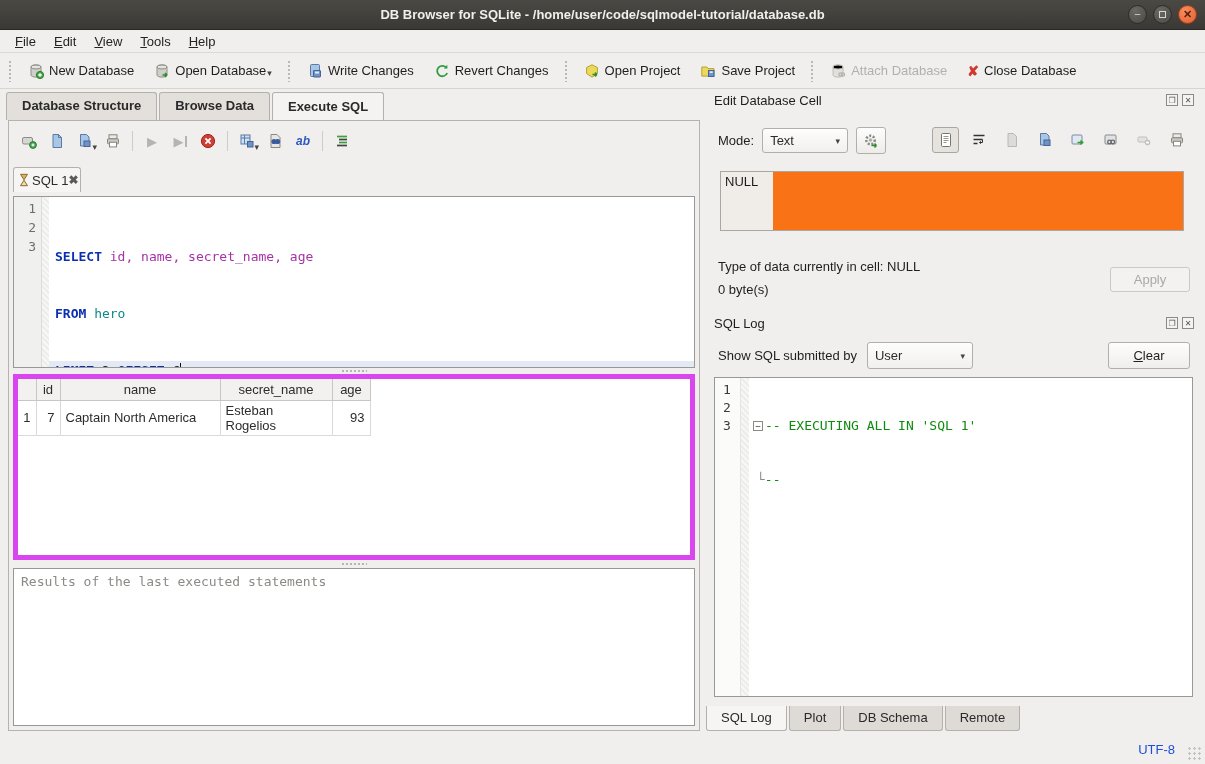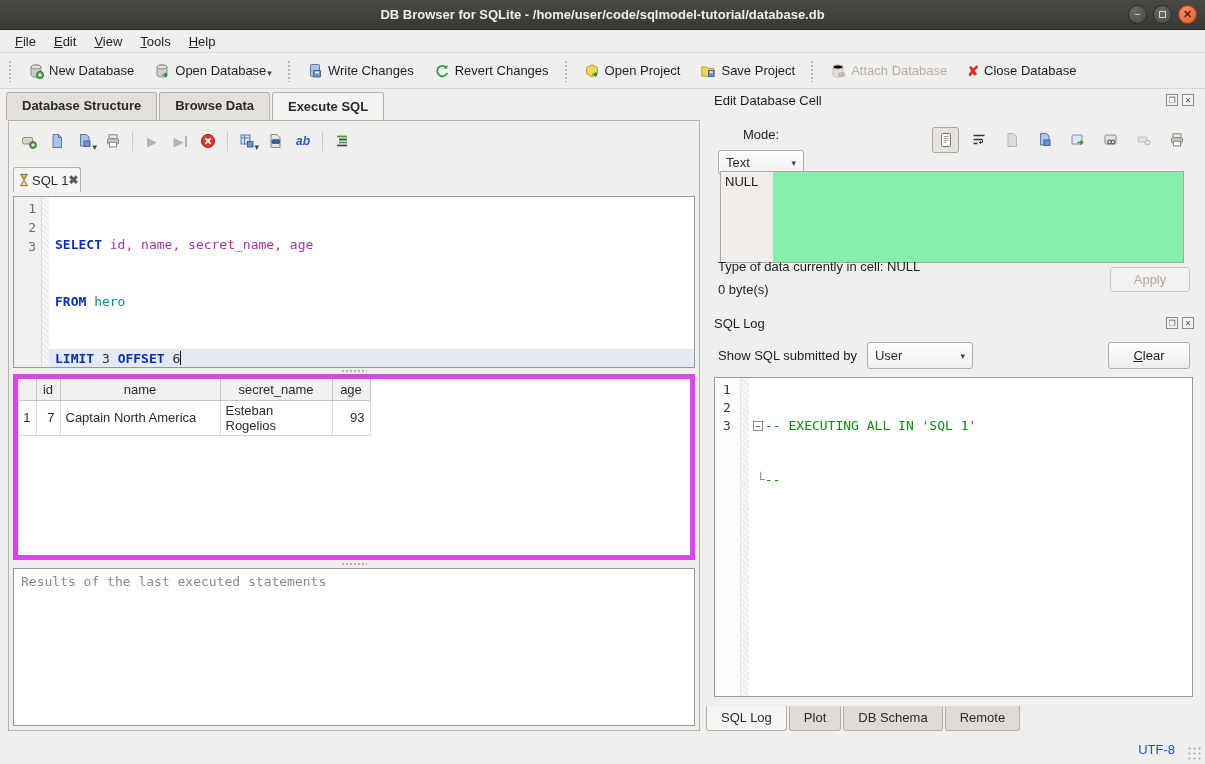--- a/index.html
+++ b/index.html
@@ -80,21 +80,21 @@
   }
   .close-x { color:#5a5a56; font-size:12px; font-weight:bold; }
 
   .editor {
     position:absolute; left:4px; top:75px; width:682px; height:172px;
     background:#fff; border:1px solid #989894; display:flex; overflow:hidden;
   }
   .ed-gutter { width:28px; background:#f0f0ee; border-right:1px solid #dcdcda;
     color:#6e6e6a; font-size:13px; text-align:right; padding:2px 5px 0 0; line-height:19px; }
   .ed-fold { width:7px; background:repeating-linear-gradient(45deg,#ededeb 0 2px,#f7f7f5 2px 4px); }
-  .ed-code { flex:1; padding-top:0; font-size:13px; line-height:19px; white-space:pre; }
+  .ed-code { flex:1; padding-top:12px; font-size:13px; line-height:19px; white-space:pre; }
   .ed-line { padding-left:6px; height:19px; }
   .ed-line.current { background:#e3e9f5; }
   .kw { color:#0b2fb0; font-weight:bold; }
   .ident { color:#a632a6; }
   .tbl { color:#0e8888; }
   .cursor { display:inline-block; width:1px; height:14px; background:#111; vertical-align:-2px; }
 
   .hsplit { position:absolute; left:4px; width:682px; height:6px; display:flex; align-items:center; justify-content:center; }
   .hsplit .dots { width:26px; height:4px;
     background-image:radial-gradient(#b8b4b0 1px, transparent 1.1px); background-size:4px 4px; }
@@ -135,22 +135,22 @@
     background:linear-gradient(#fdfdfc,#f0eeec); border:1px solid #b2aeaa; border-radius:3px;
     display:flex; align-items:center; justify-content:center; height:27px; color:#1e1e1e;
   }
   .push-btn.disabled { color:#aca8a4; border-color:#ccc8c4; background:#f4f2f0; }
   .icon-btn24 { width:27px; height:26px; display:flex; align-items:center; justify-content:center; border-radius:3px; }
   .icon-btn24.pressed { background:#e6e2de; border:1px solid #aaa6a2; }
   .gear-btn { width:30px; height:27px; background:linear-gradient(#fdfdfc,#eeece9);
     border:1px solid #b2aeaa; border-radius:3px; display:flex; align-items:center; justify-content:center; }
 
   .cell-editor {
-    position:absolute; left:14px; top:82px; width:464px; height:92px;
-    background:#86efac; border:1px solid #aaa6a2;
+    position:absolute; left:14px; top:82px; width:464px; height:60px;
+    background:#f97316; border:1px solid #aaa6a2;
   }
   .cell-strip { position:absolute; left:0; top:0; width:52px; height:100%; background:#f0ede9; }
   .cell-null { position:absolute; left:4px; top:2px; color:#1c1c1c; }
 
   .log-box {
     position:absolute; left:8px; top:288px; width:479px; height:320px;
     background:#fff; border:1px solid #989894; display:flex; overflow:hidden;
   }
   .log-gutter { width:26px; background:#fbfbfa; border-right:1px solid #e4e4e2;
     color:#3a3a3a; font-size:13px; text-align:left; padding:3px 0 0 8px; line-height:18px; }
@@ -419,21 +419,21 @@
   <div class="dock-header" style="top:4px;">Edit Database Cell</div>
   <div class="dock-icons" style="right:6px; top:5px;">
     <div class="mini-icon">
         <span>❐</span>
       </div>
     <div class="mini-icon">
         <span>✕</span>
       </div>
   </div>
 
-  <div style="position:absolute; top:38px; left:12px; display:flex; align-items:center; gap:8px;flex-direction:column;">
+  <div style="position:absolute; top:38px; left:12px; display:flex; align-items:center; gap:8px;">
     <span class="label">Mode:</span>
     <div class="combo" style="width:86px;">
       <span>Text</span>
       <span class="chev">▾</span>
     </div>
     <div class="gear-btn">
       <svg class="icon16" viewBox="0 0 16 16">
         <circle cx="7.5" cy="7" r="4.2" fill="none" stroke="#8a8a86" stroke-width="2.6" stroke-dasharray="2 1.6"></circle>
         <circle cx="7.5" cy="7" r="1.8" fill="#b0b0ac"></circle>
         <path d="M8.5 12.5h5M13.5 12.5l-2-2M13.5 12.5l-2 2" stroke="#2e8b2e" stroke-width="1.5" fill="none"></path>

